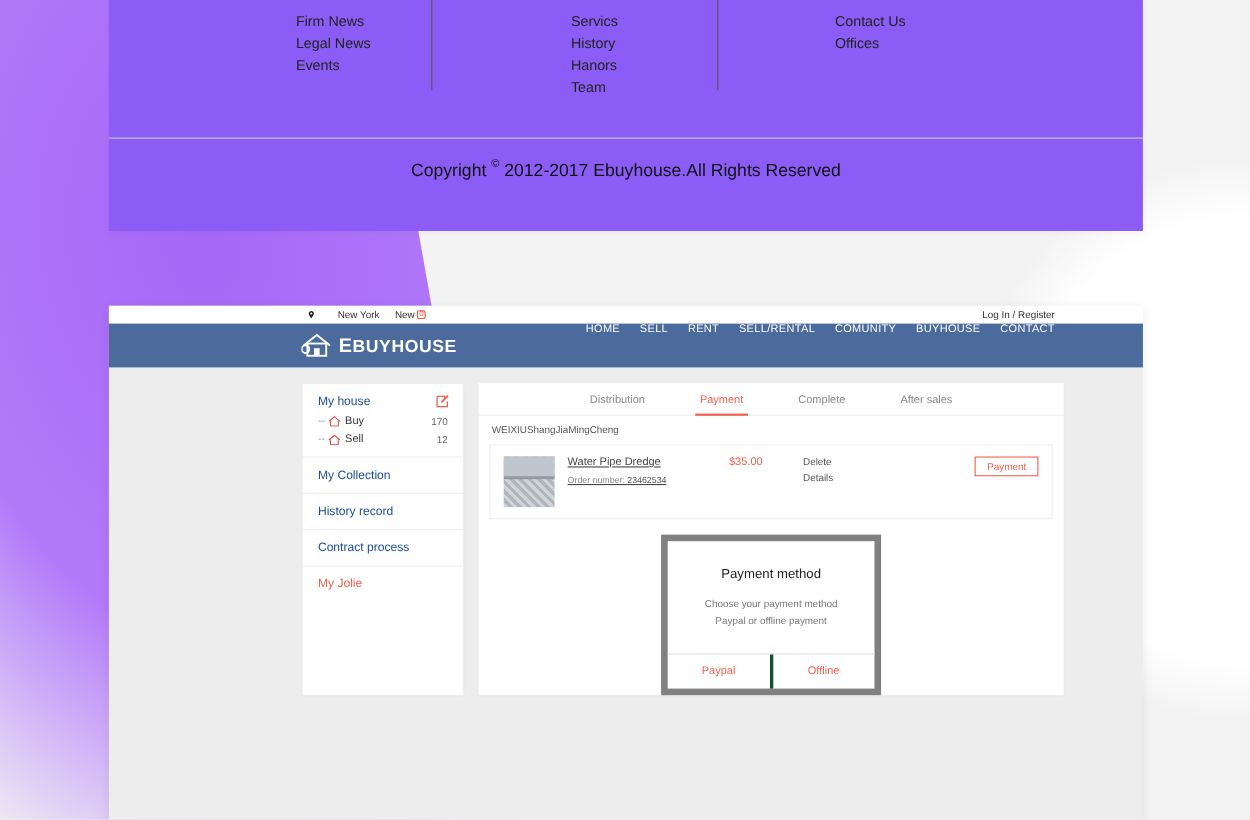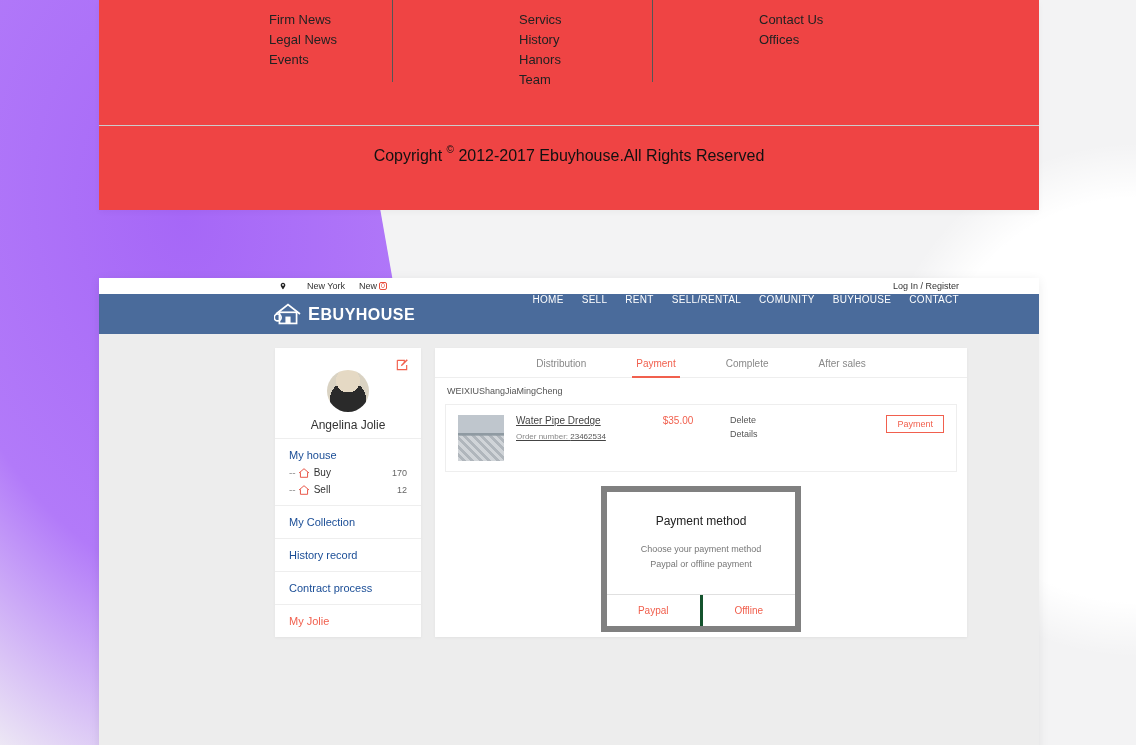--- a/index.html
+++ b/index.html
@@ -15,21 +15,21 @@
   .bg-blob-right {
     position:absolute; right:-260px; top:140px; width:520px; height:520px;
     background: radial-gradient(circle at center, #ffffff 0%, #ffffff 55%, rgba(255,255,255,0) 70%);
     border-radius:50%;
     z-index:0;
   }
 
   
   .footer-card {
     position:absolute; left:99px; top:0; width:940px; height:210px;
-    background:#ef4444; z-index:2;
+    background:#8b5cf6; z-index:2;
     box-shadow: 0 2px 6px rgba(0,0,0,0.04);
   }
   .footer-cols { display:flex; padding:10px 0 0 0; }
   .footer-col { flex:0 0 auto; position:relative; }
   .footer-col ul { list-style:none; }
   .footer-col li { font-size:13px; color:#222; line-height:20px; }
   .fc1 { width:300px; padding-left:170px; }
   .fc2 { width:260px; padding-left:120px; }
   .fc3 { width:260px; padding-left:100px; }
   .fc1::after, .fc2::after {
@@ -181,24 +181,20 @@
     </div>
   </div>
 
   <div class="app-body">
 
     <div class="sidebar">
       <svg class="edit-icon" width="14" height="14" viewBox="0 0 24 24">
           <path fill="none" stroke="#f1604e" stroke-width="2" d="M4 4h12v4M4 4v16h16V12"></path>
           <path fill="#f1604e" d="M20 2l2 2-9 9-3 1 1-3z"></path>
         </svg>
-      <div class="avatar-wrap">
-        <div class="avatar"></div>
-        <div class="user-name">Angelina Jolie</div>
-      </div>
       <div class="side-section">
         <div class="side-title">My house</div>
         <div class="side-sub">
           <span class="dot">--</span>
           <svg class="house-mini" viewBox="0 0 16 14">
               <path fill="none" stroke="#e74c3c" stroke-width="1.3" d="M1 7l7-6 7 6M3 6v7h10V6"></path>
             </svg>
           <span>Buy</span>
           <span class="cnt">170</span>
         </div>

